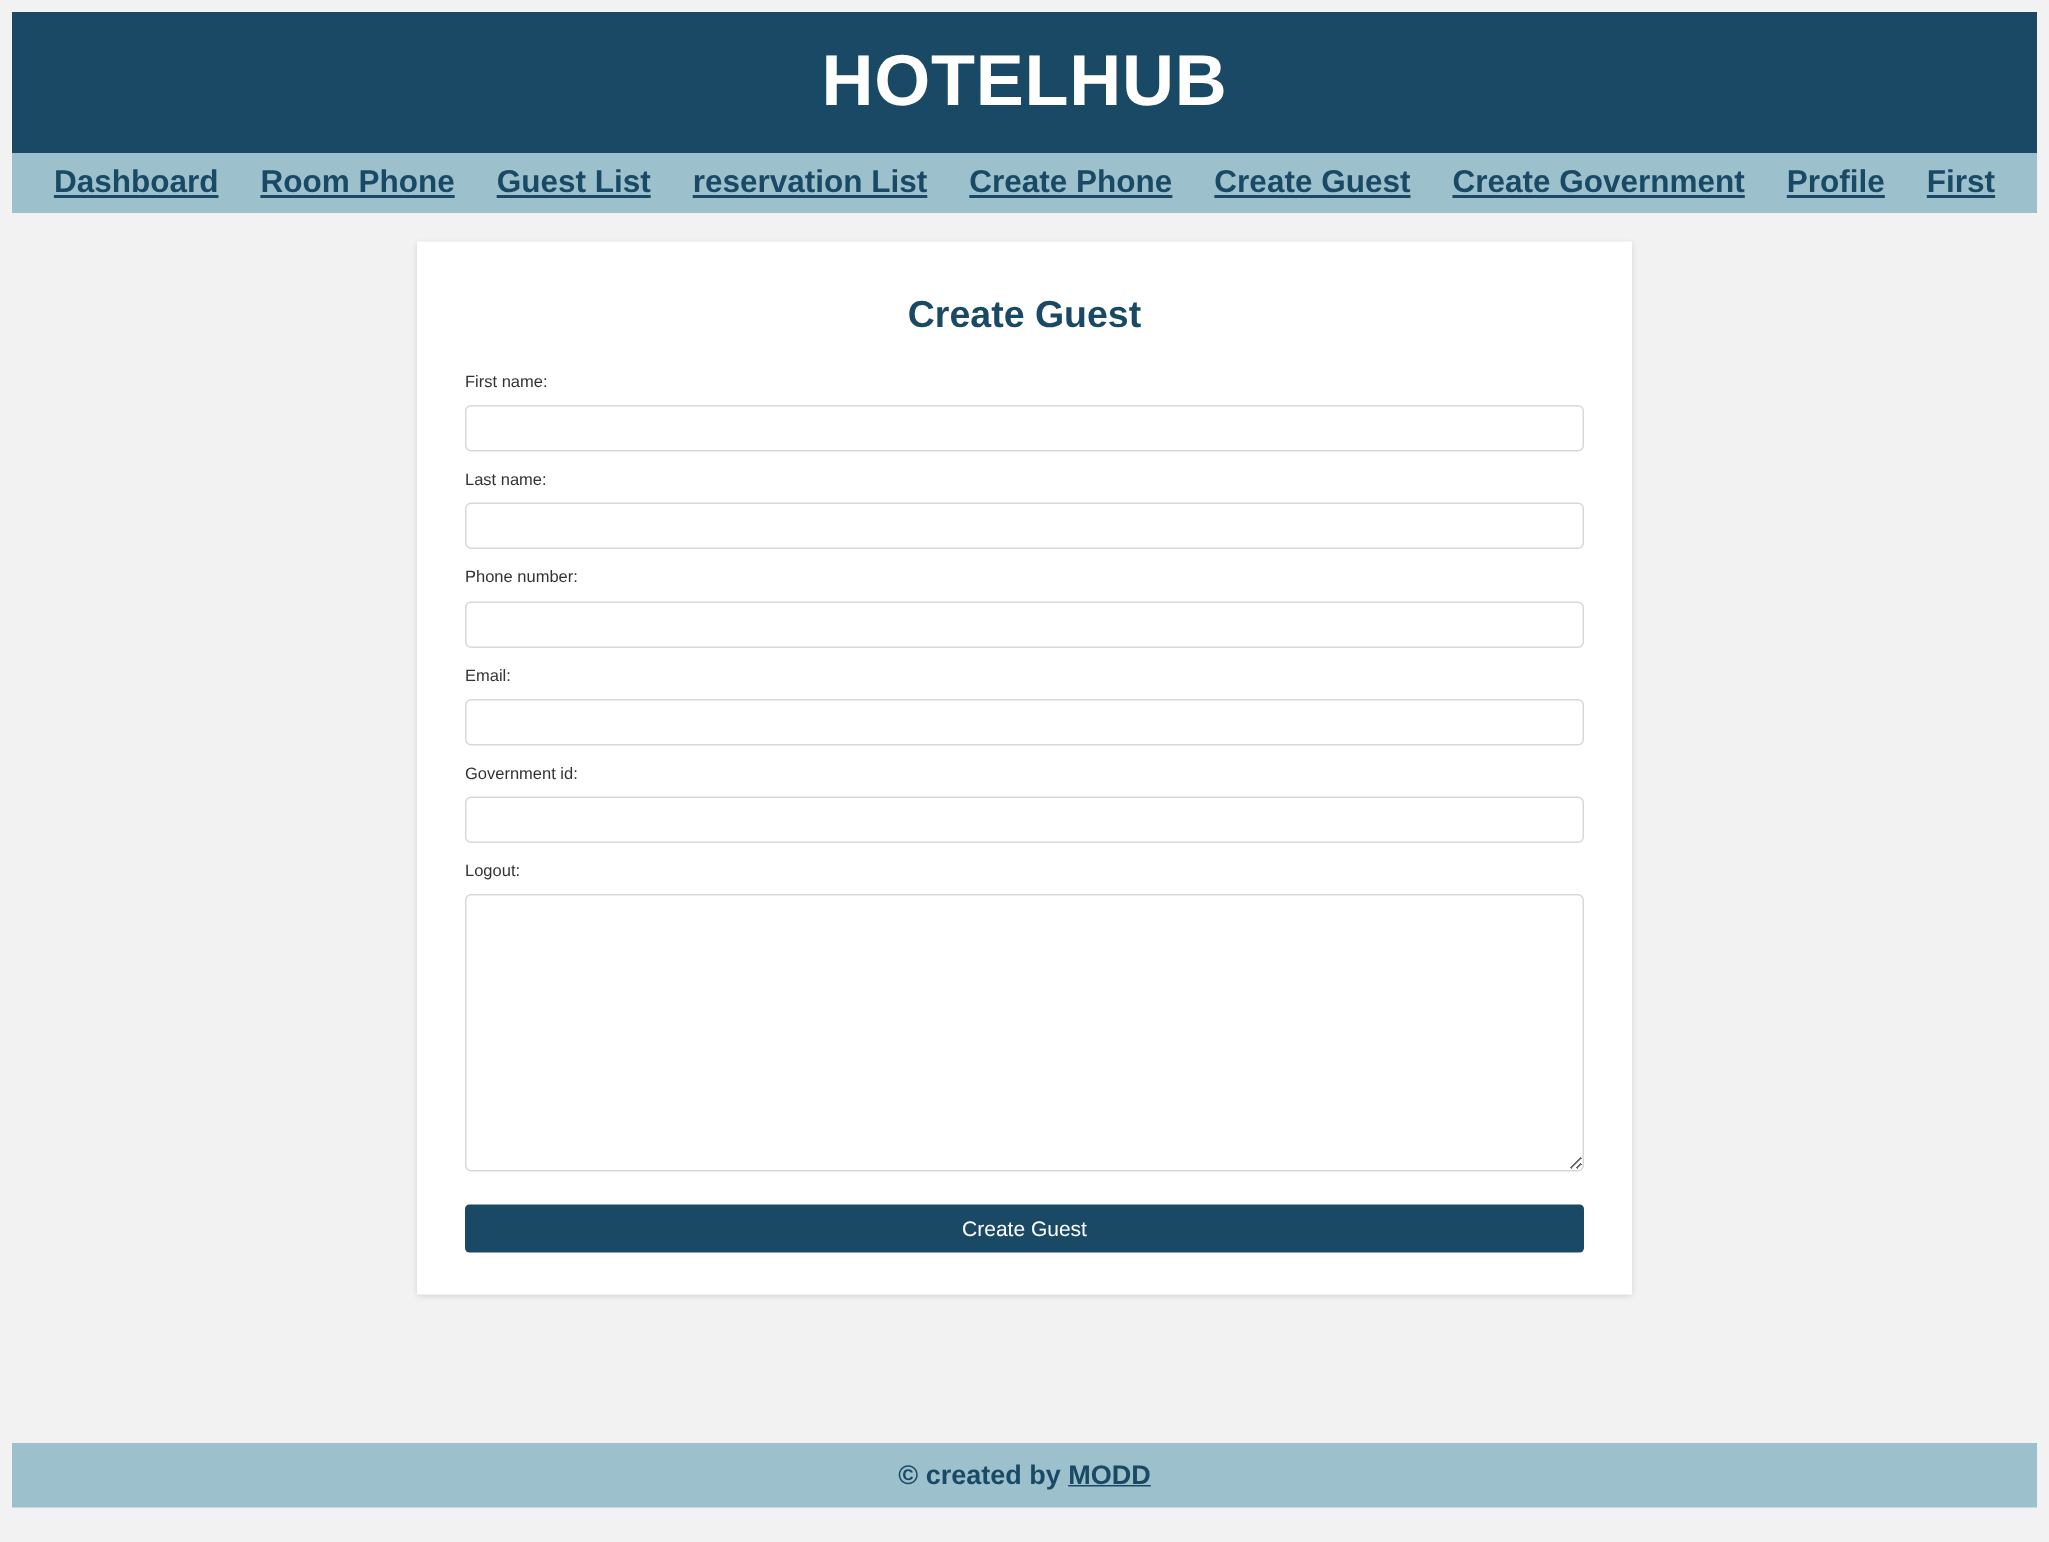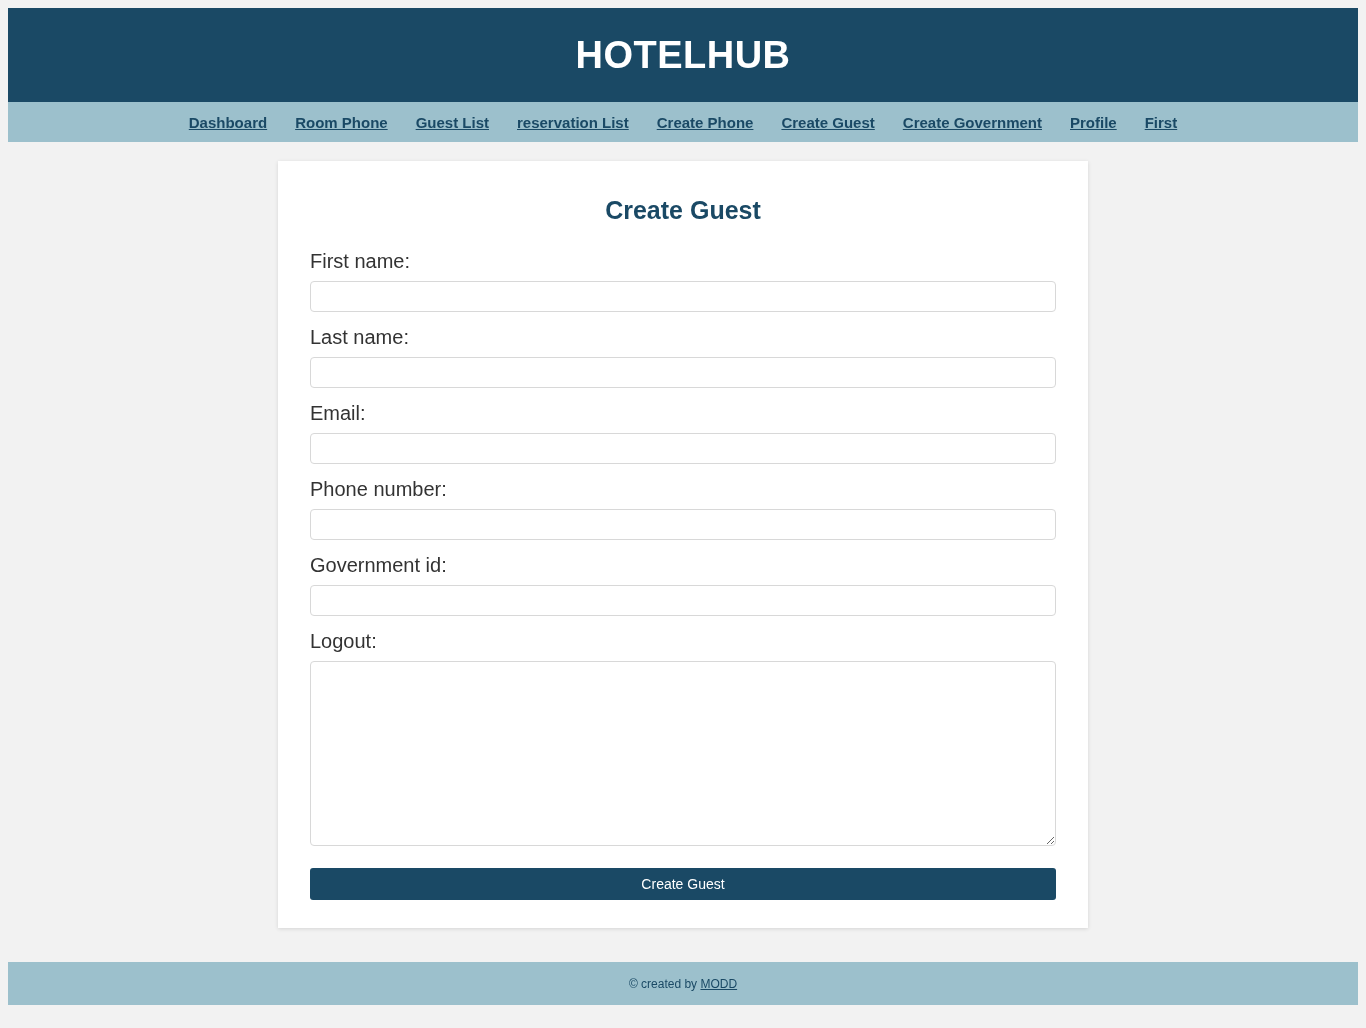--- a/index.html
+++ b/index.html
@@ -22,39 +22,39 @@
   
   .site-header {
     background: #1a4965;
     height: 94px;
     display: flex;
     align-items: center;
     justify-content: center;
   }
   .site-title {
     color: #ffffff;
-    font-size: 38px;
+    font-size: 48px;
     font-weight: bold;
     letter-spacing: 0.5px;
     margin: 0;
     line-height: 1;
   }
 
   
   .main-nav {
     background: #9cc0cc;
     height: 40px;
     display: flex;
     align-items: center;
     justify-content: center;
     gap: 28px;
   }
   .nav-link {
     color: #1a4965;
-    font-size: 15px;
+    font-size: 21px;
     font-weight: bold;
     text-decoration: underline;
     cursor: pointer;
     white-space: nowrap;
   }
 
   
   .content-area {
     min-height: 820px;
     padding-top: 19px;
@@ -77,21 +77,21 @@
     text-align: center;
     margin: 0 0 24px 0;
     line-height: 1.2;
   }
   .field-group {
     margin-bottom: 13px;
   }
   .field-label {
     display: block;
     color: #333333;
-    font-size: 20px;
+    font-size: 11px;
     margin-bottom: 8px;
     line-height: 1.2;
   }
   .text-input {
     display: block;
     width: 100%;
     height: 31px;
     box-sizing: border-box;
     border: 1px solid #d8d8d8;
     border-radius: 4px;
@@ -139,21 +139,22 @@
   
   .site-footer {
     background: #9cc0cc;
     height: 43px;
     display: flex;
     align-items: center;
     justify-content: center;
   }
   .footer-text {
     color: #1a4965;
-    font-size: 12px;
+    font-size: 18px;
+    font-weight: bold;
   }
   .footer-link {
     color: #1a4965;
     text-decoration: underline;
     cursor: pointer;
   }
 </style>
 </head>
 <body>
 
@@ -184,26 +185,26 @@
         <label class="field-label">First name:</label>
         <input class="text-input" type="text" value="" placeholder="" style="">
       </div>
 
       <div class="field-group">
         <label class="field-label">Last name:</label>
         <input class="text-input" type="text" value="" placeholder="" style="">
       </div>
 
       <div class="field-group">
+        <label class="field-label">Phone number:</label>
+        <input class="text-input" type="text" value="" placeholder="" style="">
+      </div>
+
+      <div class="field-group">
         <label class="field-label">Email:</label>
-        <input class="text-input" type="text" value="" placeholder="" style="">
-      </div>
-
-      <div class="field-group">
-        <label class="field-label">Phone number:</label>
         <input class="text-input" type="text" value="" placeholder="" style="">
       </div>
 
       <div class="field-group">
         <label class="field-label">Government id:</label>
         <input class="text-input" type="text" value="" placeholder="" style="">
       </div>
 
       <div class="field-group">
         <label class="field-label">Logout:</label>

